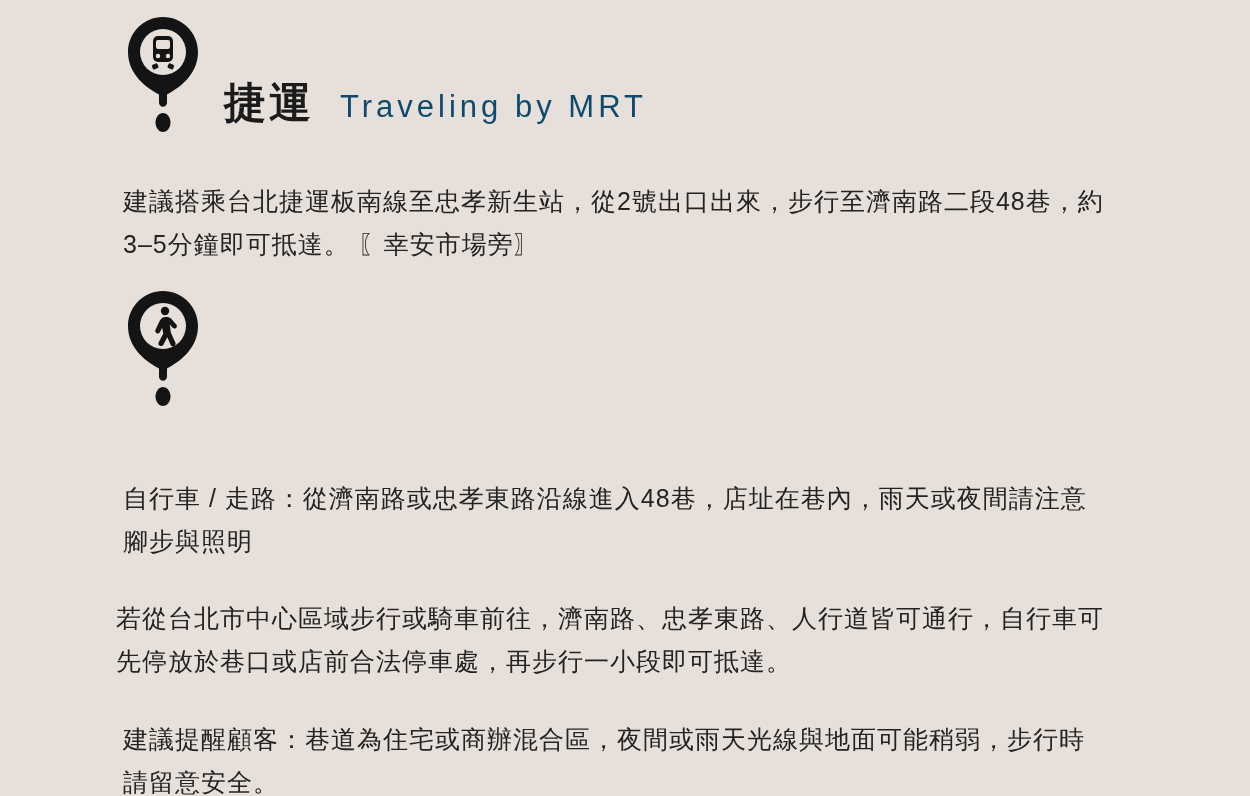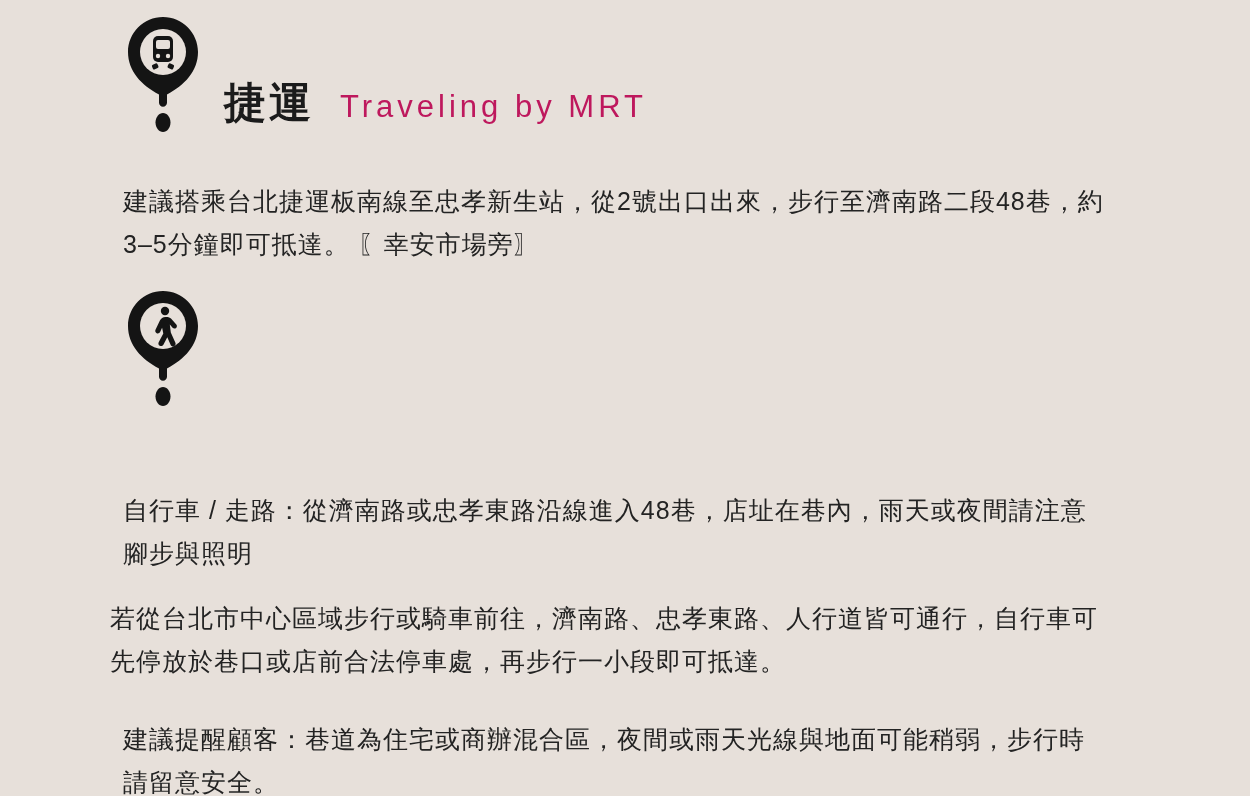--- a/index.html
+++ b/index.html
@@ -50,39 +50,39 @@
     letter-spacing: 3px;
     line-height: 1.1;
     white-space: nowrap;
   }
   .head-en {
     font-size: 31px;
     font-weight: 400;
     letter-spacing: 4px;
     line-height: 1.1;
     white-space: nowrap;
-    color: #be185d;
+    color: #0c4a6e;
   }
 
   
   .para {
     font-size: 25px;
     line-height: 1.72;
     letter-spacing: 1px;
     color: #232323;
     max-width: 1005px;
   }
 
   
   #mrt-head { position: absolute; left: 120px; top: 14px; }
   #mrt-para { position: absolute; left: 123px; top: 155px; }
 
   #walk-head { position: absolute; left: 120px; top: 288px; }
-  #walk-para-1 { position: absolute; left: 123px; top: 464px; }
-  #walk-para-2 { position: absolute; left: 110px; top: 572px; }
+  #walk-para-1 { position: absolute; left: 123px; top: 452px; }
+  #walk-para-2 { position: absolute; left: 116px; top: 572px; }
   #walk-para-3 { position: absolute; left: 123px; top: 693px; }
 </style>
 </head>
 <body>
 
 <div class="page">
 
   <div class="section-head" id="mrt-head">
     <span class="pin-icon">
       <svg width="86" height="118" viewBox="0 0 86 118" aria-hidden="true">

